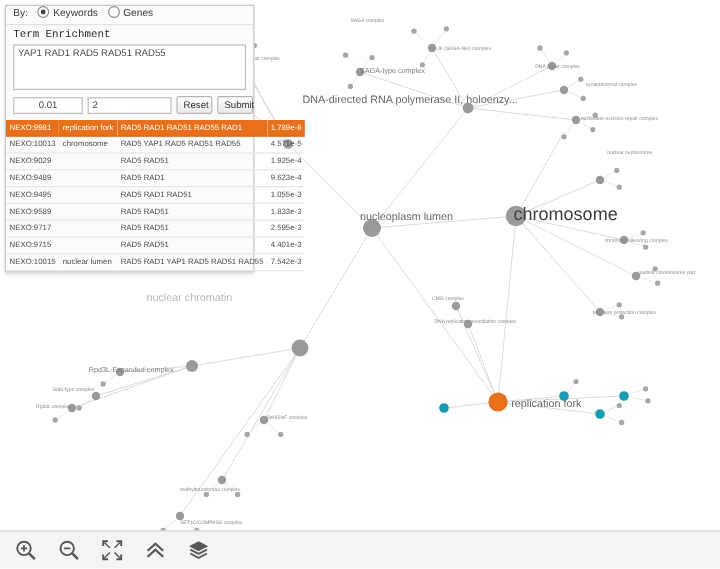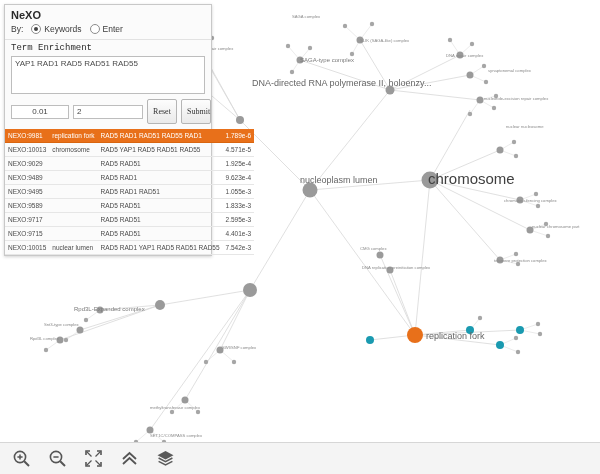--- a/index.html
+++ b/index.html
@@ -153,30 +153,30 @@
     background: #fff;
     font-size: 8px;
     color: #444;
     padding: 0 3px;
     box-sizing: border-box;
     font-family: "Liberation Sans", sans-serif;
   }
   .ctl-input.a { width: 58px; text-align: center; }
   .ctl-input.b { width: 70px; }
   .btn {
-    height: 25px;
+    height: 15px;
     min-width: 30px;
     font-size: 8px;
     border: 1px solid #b5b5b5;
     background: linear-gradient(#fdfdfd, #eaeaea);
     color: #333;
     border-radius: 2px;
     cursor: pointer;
     padding: 0 5px;
-    font-family: Liberation Serif, serif;
+    font-family: Liberation Sans, sans-serif;
   }
   table.results {
     width: 100%;
     border-collapse: collapse;
     font-size: 6.5px;
     color: #4b4b4b;
     background: transparent;
   }
   table.results td {
     padding: 3px 3px;
@@ -379,32 +379,31 @@
     <div class="net-label tiny" style="left:58px;top:185px;">histone acetyltransferase complex</div>
     <div class="net-label small" style="left:300px;top:57px;">SAGA-type complex</div>
     <div class="net-label med" style="left:252px;top:78px;">DNA-directed RNA polymerase II, holoenzy...</div>
     <div class="net-label med" style="left:300px;top:175px;">nucleoplasm lumen</div>
     <div class="net-label xlarge" style="left:428px;top:170px;">chromosome</div>
     <div class="net-label med faded" style="left:122px;top:243px;">nuclear chromatin</div>
     <div class="net-label med" style="left:426px;top:331px;">replication fork</div>
   </div>
 
   <div class="panel">
-    <div class="panel-title">NeXO</div>
 
 
     <div class="by-row">
       <span>By:</span>
       <span class="radio on">
         <span class="dot"></span>
         <span>Keywords</span>
       </span>
       <span class="radio">
         <span class="dot"></span>
-        <span>Enter</span>
+        <span>Genes</span>
       </span>
     </div>
 
     <div class="section-head">Term Enrichment</div>
     <div class="term-box">YAP1 RAD1 RAD5 RAD51 RAD55</div>
 
     <div class="controls-row">
       <input class="ctl-input a" type="text" value="0.01" style="">
       <input class="ctl-input b" type="text" value="2" style="">
       <button class="btn">Reset</button>

